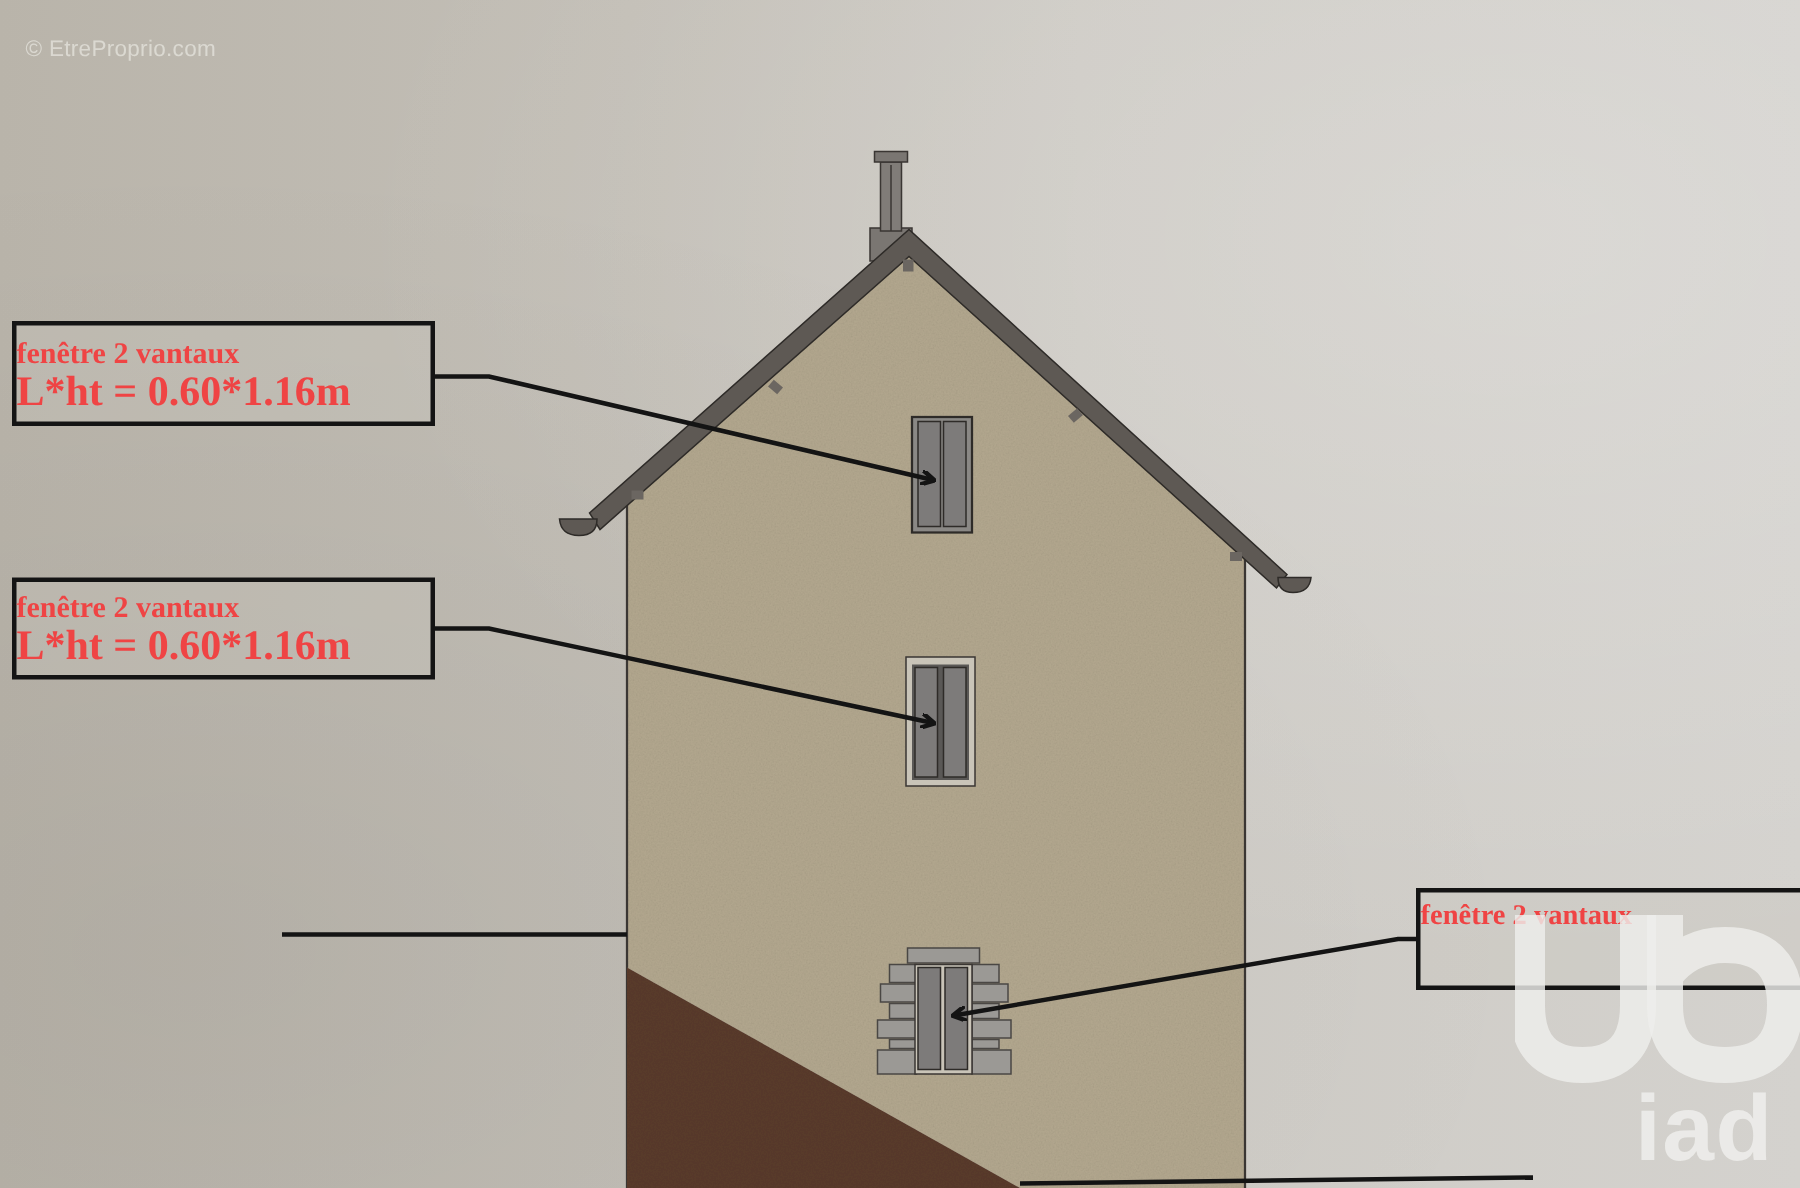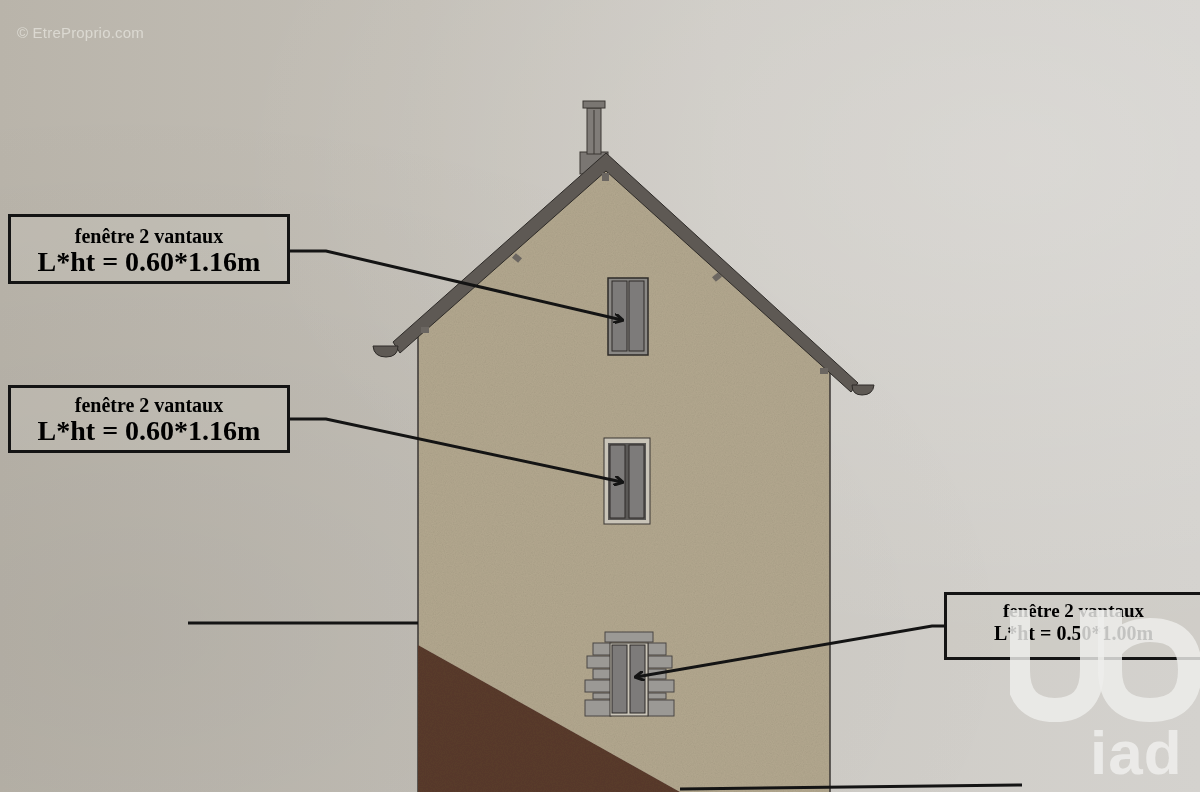--- a/index.html
+++ b/index.html
@@ -18,21 +18,21 @@
     .watermark-top {
       position: absolute; left: 17px; top: 24px;
       font-family: "Liberation Sans", sans-serif; font-size: 15px;
       color: rgba(230,228,222,0.75); letter-spacing: 0.2px;
     }
     svg.drawing { position: absolute; left: 0; top: 0; }
     .callout {
       position: absolute; box-sizing: border-box;
       border: 3px solid #141414;
       background: rgba(200,197,190,0.35);
-      text-align: center; color: #000000;
+      text-align: left; color: #ef4444;
       font-family: "Liberation Serif", serif; font-weight: bold;
       line-height: 1.1;
     }
     .callout .l1 { font-size: 20px; display: block; }
     .callout .l2 { font-size: 28px; display: block; }
     .callout-1 { left: 8px; top: 214px; width: 282px; height: 70px; padding-top: 8px; }
     .callout-2 { left: 8px; top: 385px; width: 282px; height: 68px; padding-top: 6px; }
     .callout-3 { left: 944px; top: 592px; width: 256px; height: 68px; padding-top: 6px; border-right: none; }
     .callout-3 .l1 { font-size: 19px; }
     .callout-3 .l2 { font-size: 20px; }
@@ -143,20 +143,19 @@
   <span class="l2">L*ht = 0.60*1.16m</span>
 </div>
 
 <div class="callout callout-2">
   <span class="l1">fenêtre 2 vantaux</span>
   <span class="l2">L*ht = 0.60*1.16m</span>
 </div>
 
 <div class="callout callout-3">
   <span class="l1">fenêtre 2 vantaux</span>
-  <span class="l2">L*ht = 0.50*1.00m</span>
 </div>
 
 <svg class="iad-logo" viewBox="0 0 190 182">
   <path d="M8,0 L8,60 Q8,100 45,100 Q82,100 82,60 L82,0" fill="none" stroke="rgba(238,238,236,0.82)" stroke-width="24"></path>
   <path d="M100,0 L100,60 Q100,100 140,100 Q180,100 180,60 Q180,20 140,20 Q115,20 100,40" fill="none" stroke="rgba(238,238,236,0.82)" stroke-width="24"></path>
 </svg>
 <div class="iad-text">iad</div>
 
 </body></html>

